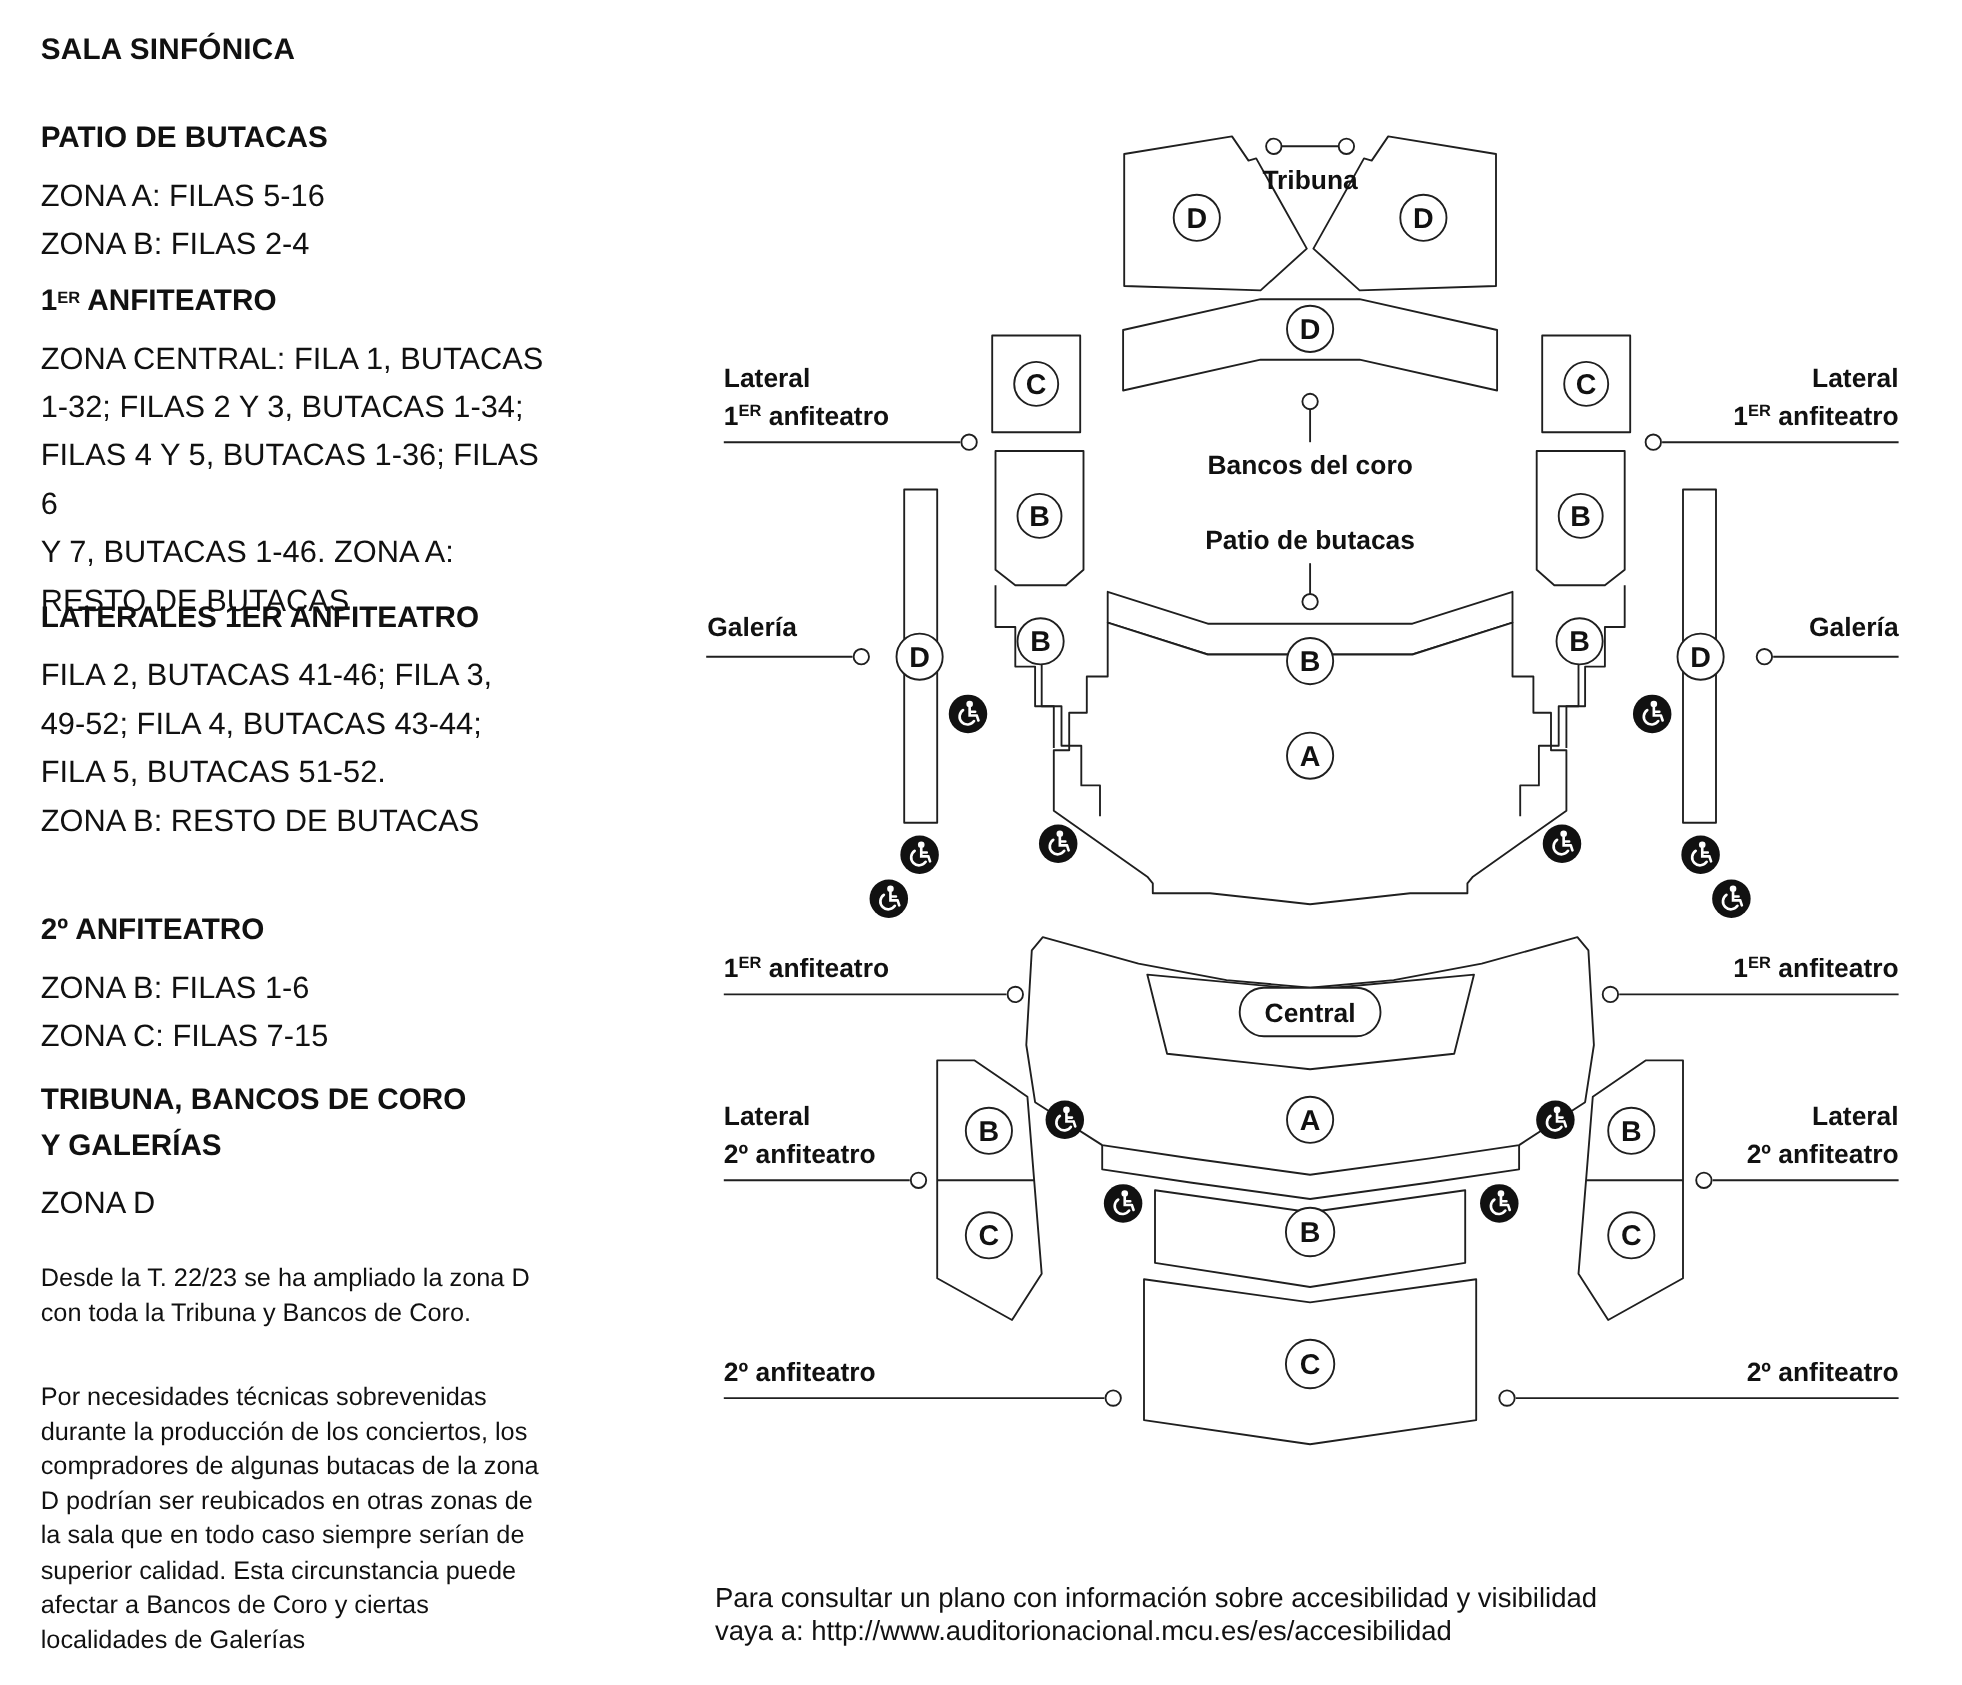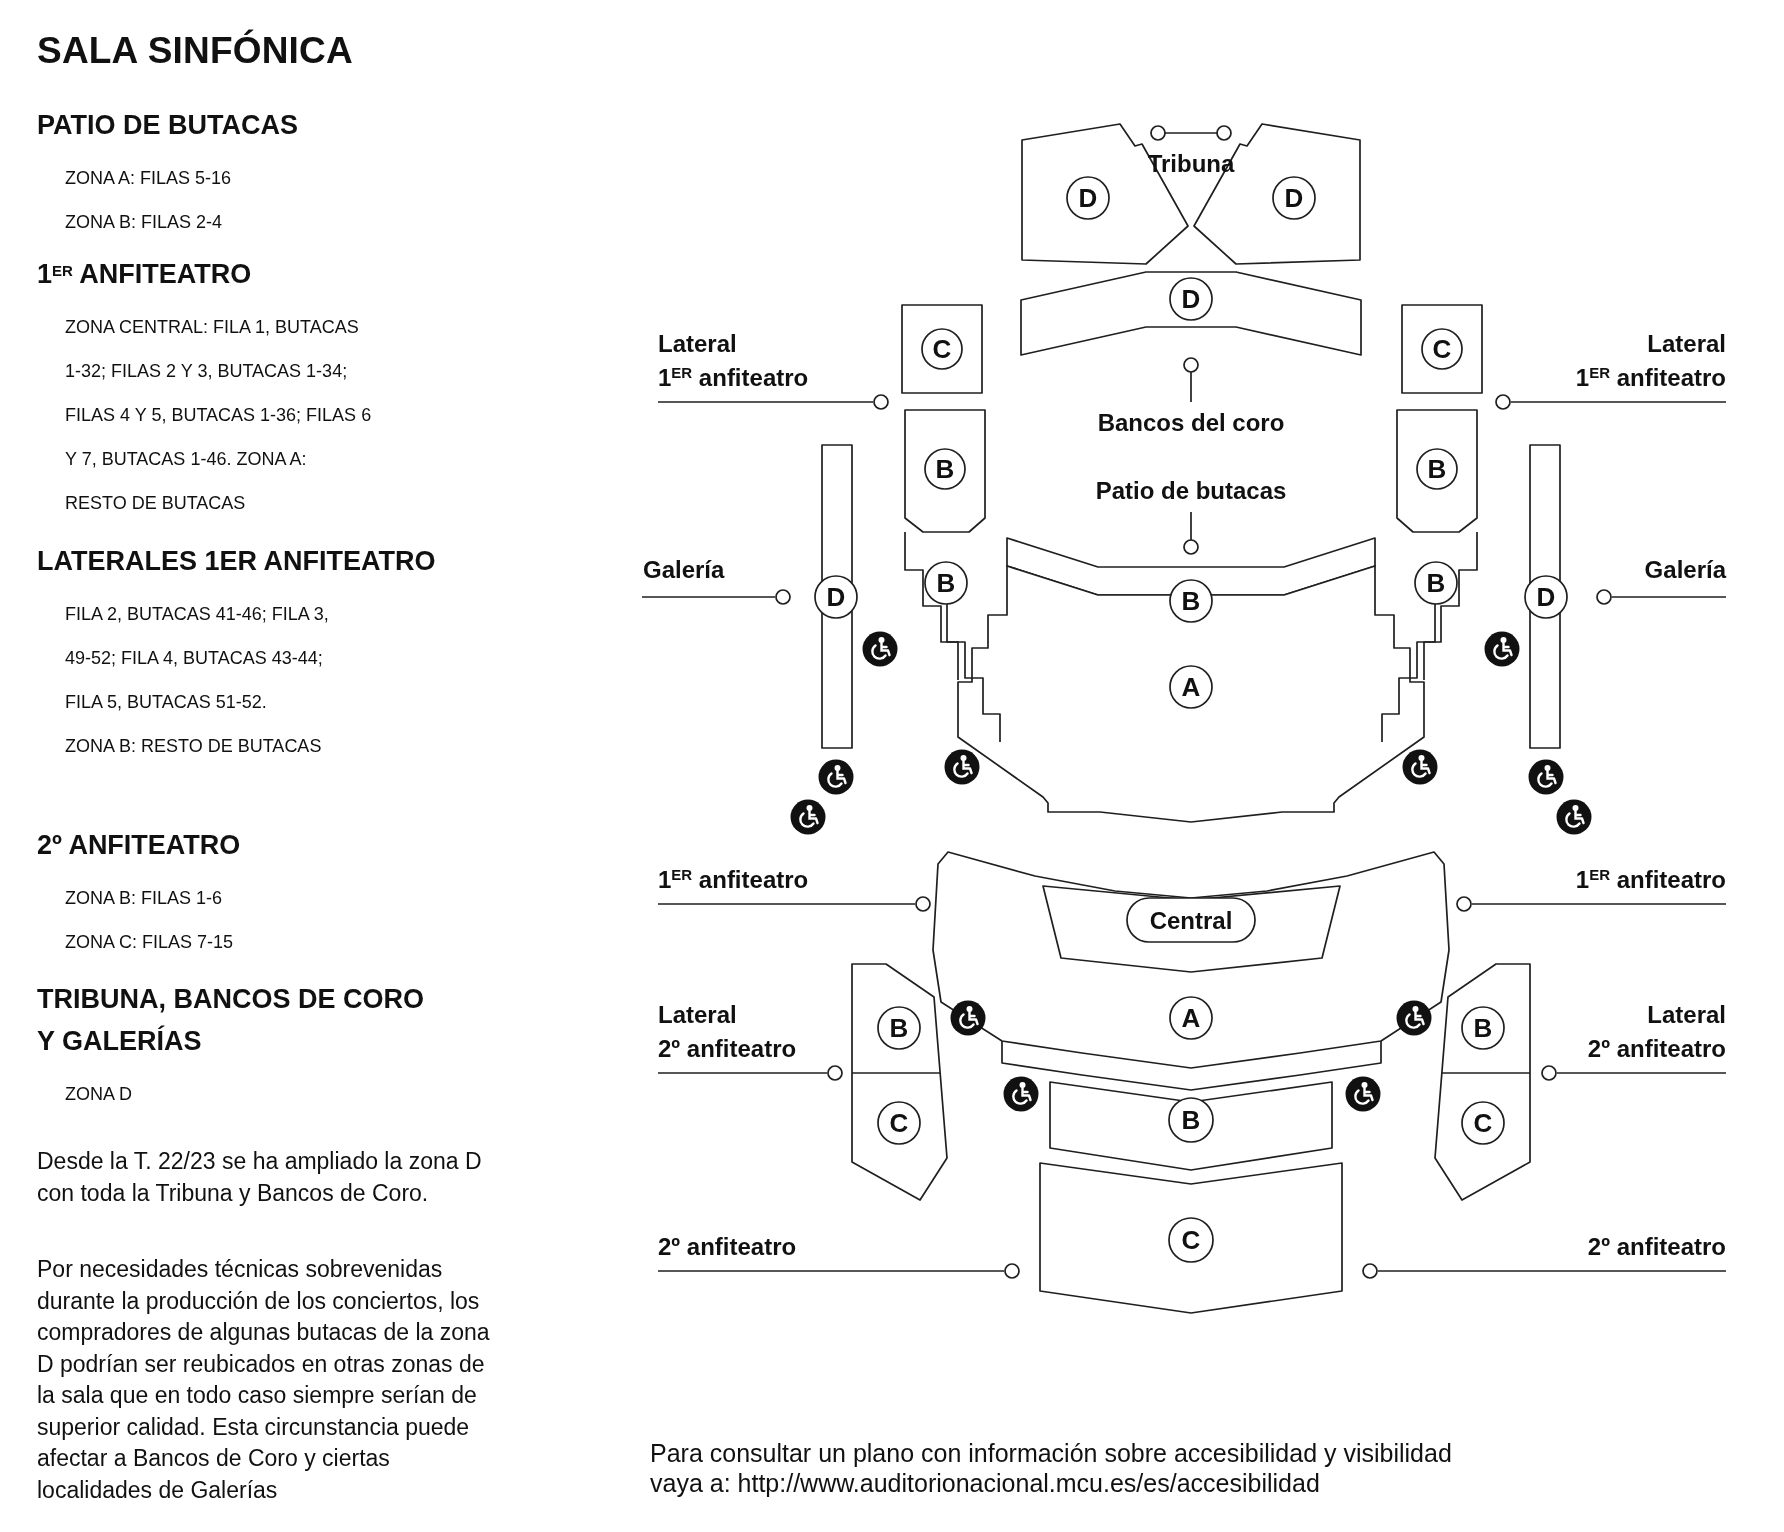--- a/index.html
+++ b/index.html
@@ -2,24 +2,24 @@
 <html><head>
 <meta charset="utf-8">
 <style>
   html,body{margin:0;padding:0;}
   body{
     width:1784px;height:1532px;position:relative;background:#ffffff;
     font-family:"Liberation Sans",sans-serif;color:#111;
     -webkit-font-smoothing:antialiased;
   }
   .info-col{position:absolute;left:37px;top:0;width:470px;}
-  .title{position:absolute;left:0;top:30px;font-size:37px;font-weight:700;letter-spacing:.2px;}
+  .title{position:absolute;left:0;top:30px;font-size:27px;font-weight:700;letter-spacing:.2px;}
   .sec{position:absolute;left:0;width:470px;}
   .sec h2{margin:0 0 10px 0;font-size:27px;font-weight:700;line-height:42px;}
-  .sec .ln{font-size:18px;line-height:44px;font-weight:400;margin-left:28px;}
+  .sec .ln{font-size:28px;line-height:44px;font-weight:400;}
   .sup{font-size:15px;vertical-align:0.45em;font-weight:700;}
   .para{position:absolute;left:0;width:466px;font-size:23px;line-height:31.5px;}
   .footer-note{position:absolute;left:650px;top:1438px;width:830px;font-size:25px;line-height:30px;}
   svg{position:absolute;left:0;top:0;}
   svg text{font-family:"Liberation Sans",sans-serif;}
   .map-label{font-size:24px;font-weight:700;fill:#111;}
   .zone-letter{font-size:26px;font-weight:700;fill:#111;}
 </style>
 </head>
 <body>

